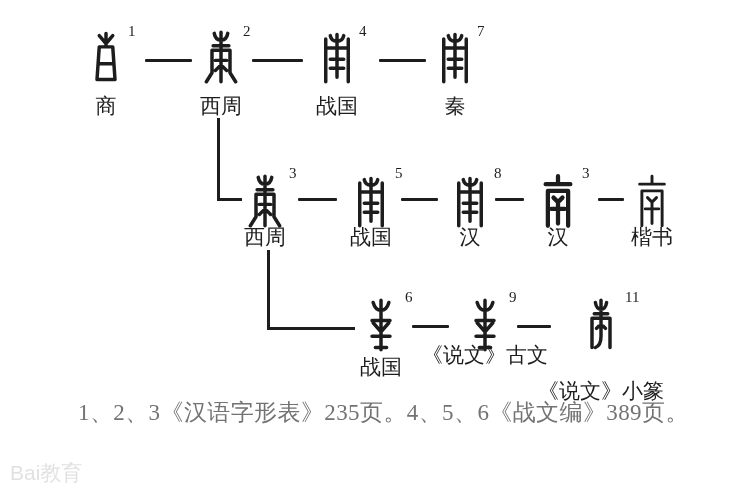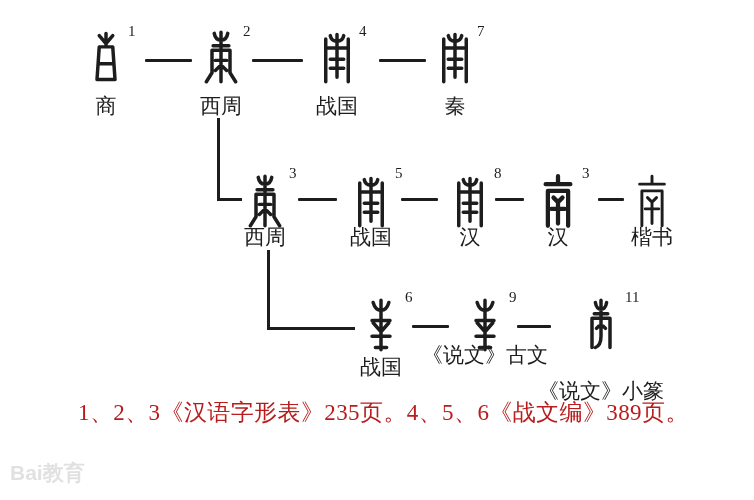--- a/index.html
+++ b/index.html
@@ -13,23 +13,23 @@
   }
   svg.glyph.f-clerical{stroke-width:3.8;}
   svg.glyph.f-kai{stroke-width:2.6;}
   .sup{position:absolute;font-size:15px;line-height:1;color:#1d1d1d;}
   .plabel{
     position:absolute;transform:translateX(-50%);
     font-size:21px;line-height:1.1;white-space:nowrap;color:#1d1d1d;
   }
   .dash{position:absolute;height:3px;background:#1d1d1d;border-radius:1px;}
   .conn{position:absolute;border-left:3px solid #1d1d1d;border-bottom:3px solid #1d1d1d;}
-  .ref{position:absolute;font-size:23px;line-height:1.25;white-space:nowrap;letter-spacing:.4px;color:#b91c1c;}
+  .ref{position:absolute;font-size:23px;line-height:1.25;white-space:nowrap;letter-spacing:.4px;color:#737373;}
   .watermark{
-    position:absolute;left:10px;top:459px;font-size:21px;font-weight:bold;
+    position:absolute;left:10px;top:459px;font-size:21px;font-weight:normal;
     font-family:"Liberation Sans","DejaVu Sans",sans-serif;color:#c9c9c9;opacity:.55;
     pointer-events:none;
   }
   .defs{position:absolute;width:0;height:0;overflow:hidden;}
 </style>
 </head>
 <body>
 
 <div class="stage">
 

